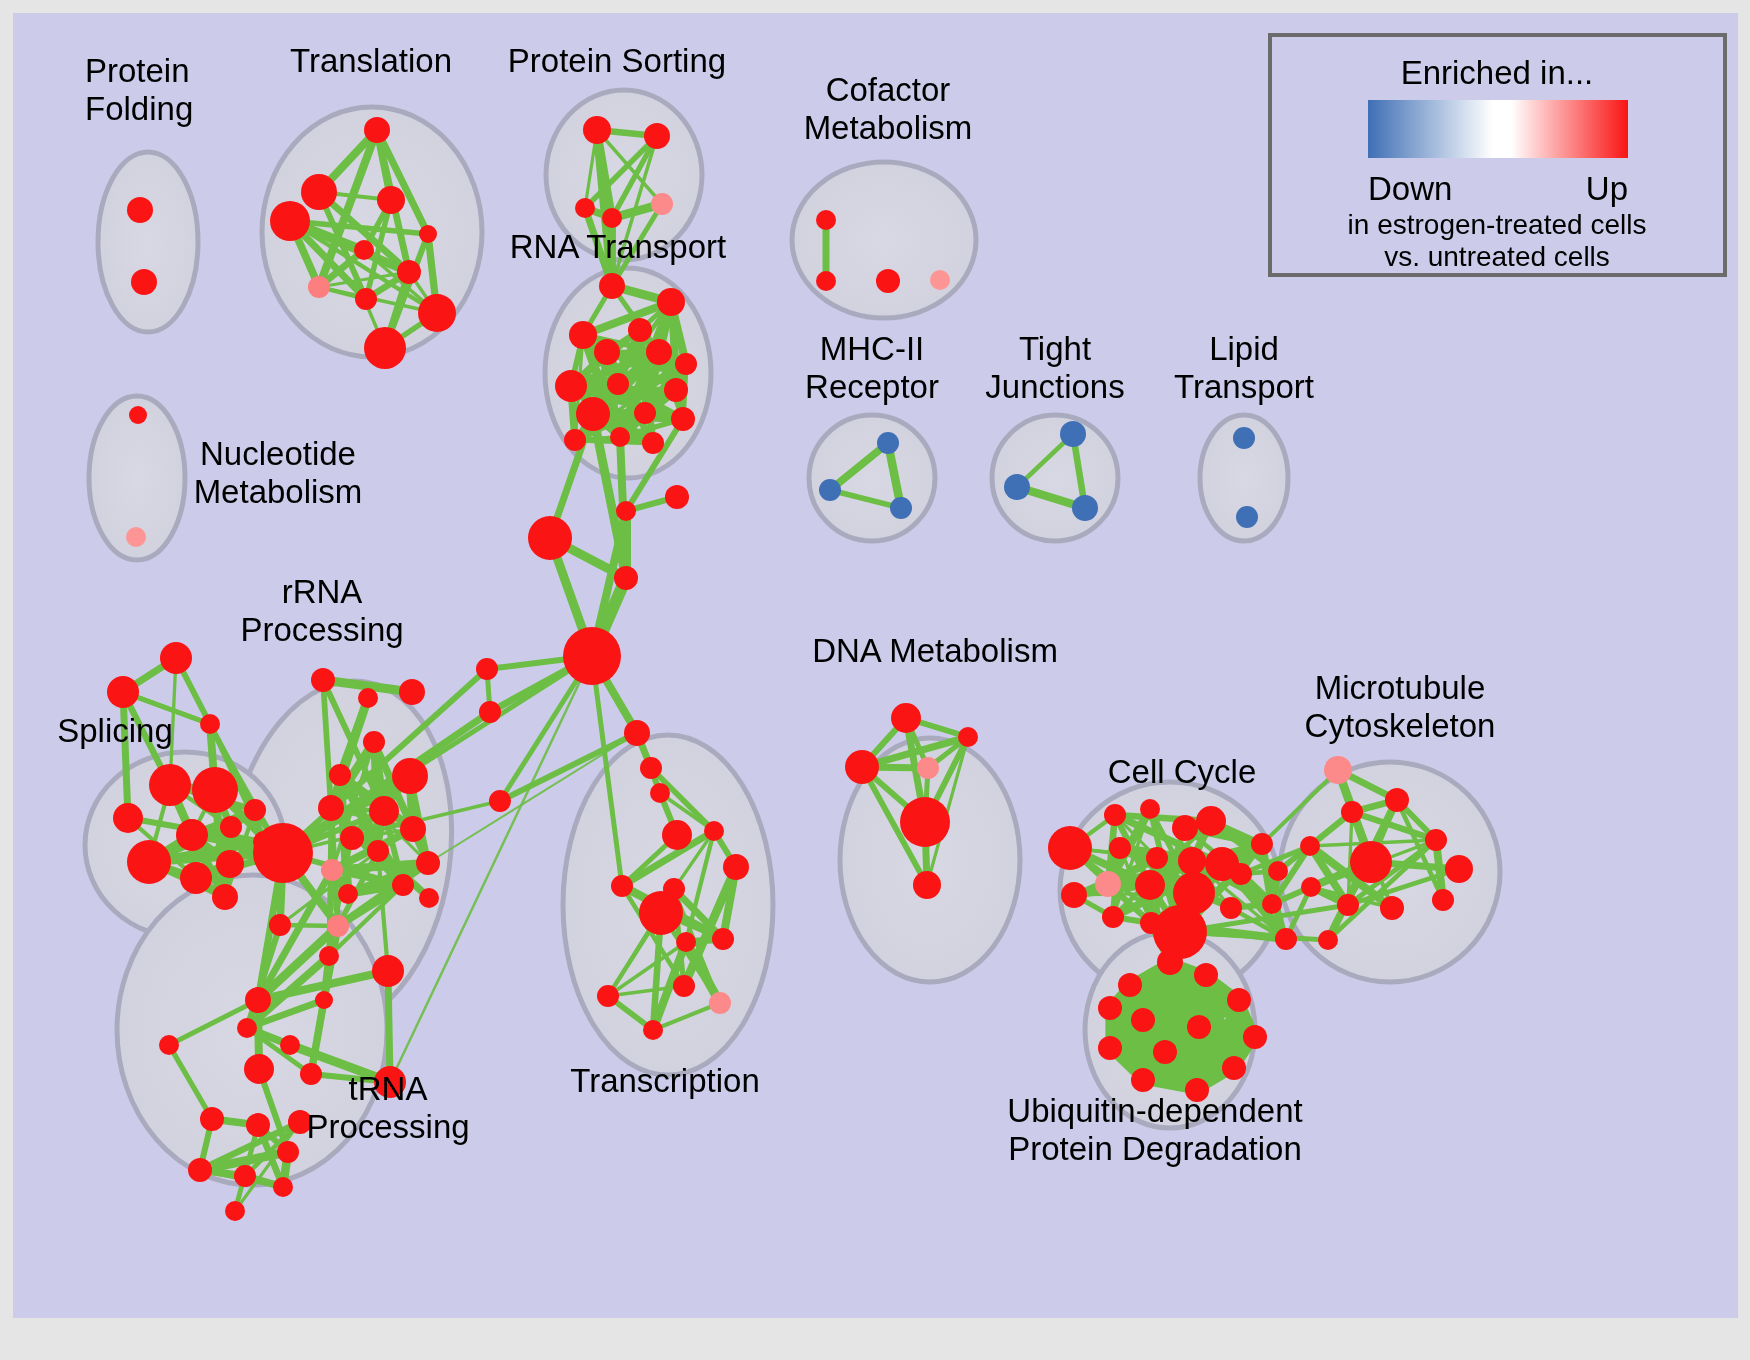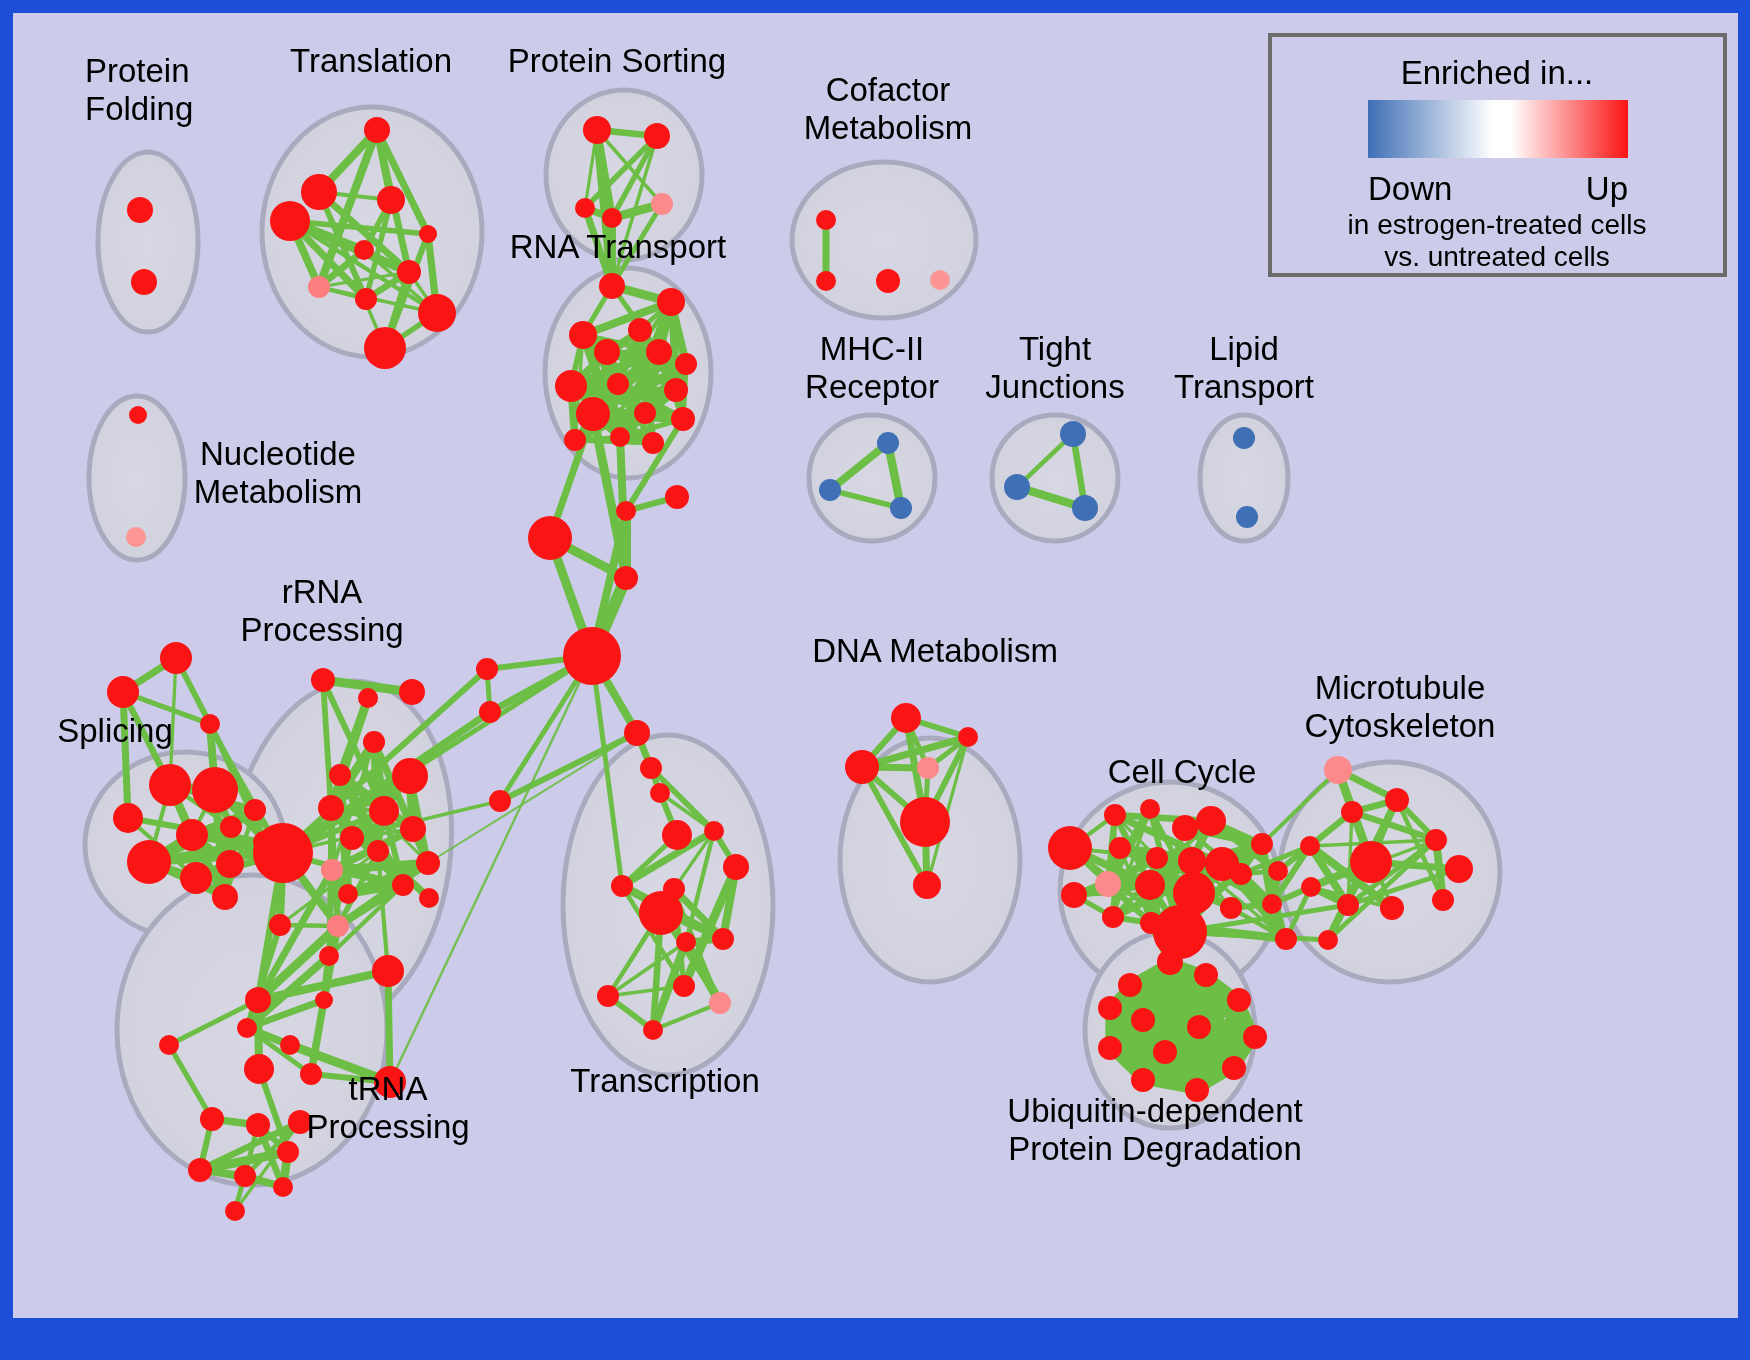--- a/index.html
+++ b/index.html
@@ -4,21 +4,21 @@
 <style>
   html, body {
     margin: 0;
     padding: 0;
     background: #ffffff;
   }
   #figure {
     position: relative;
     width: 1750px;
     height: 1360px;
-    background: #1d4ed8;
+    background: #e5e5e5;
     font-family: "Liberation Sans", sans-serif;
     overflow: hidden;
   }
   #canvas {
     position: absolute;
     left: 0; top: 0;
     width: 1750px;
     height: 1360px;
     display: block;
   }

